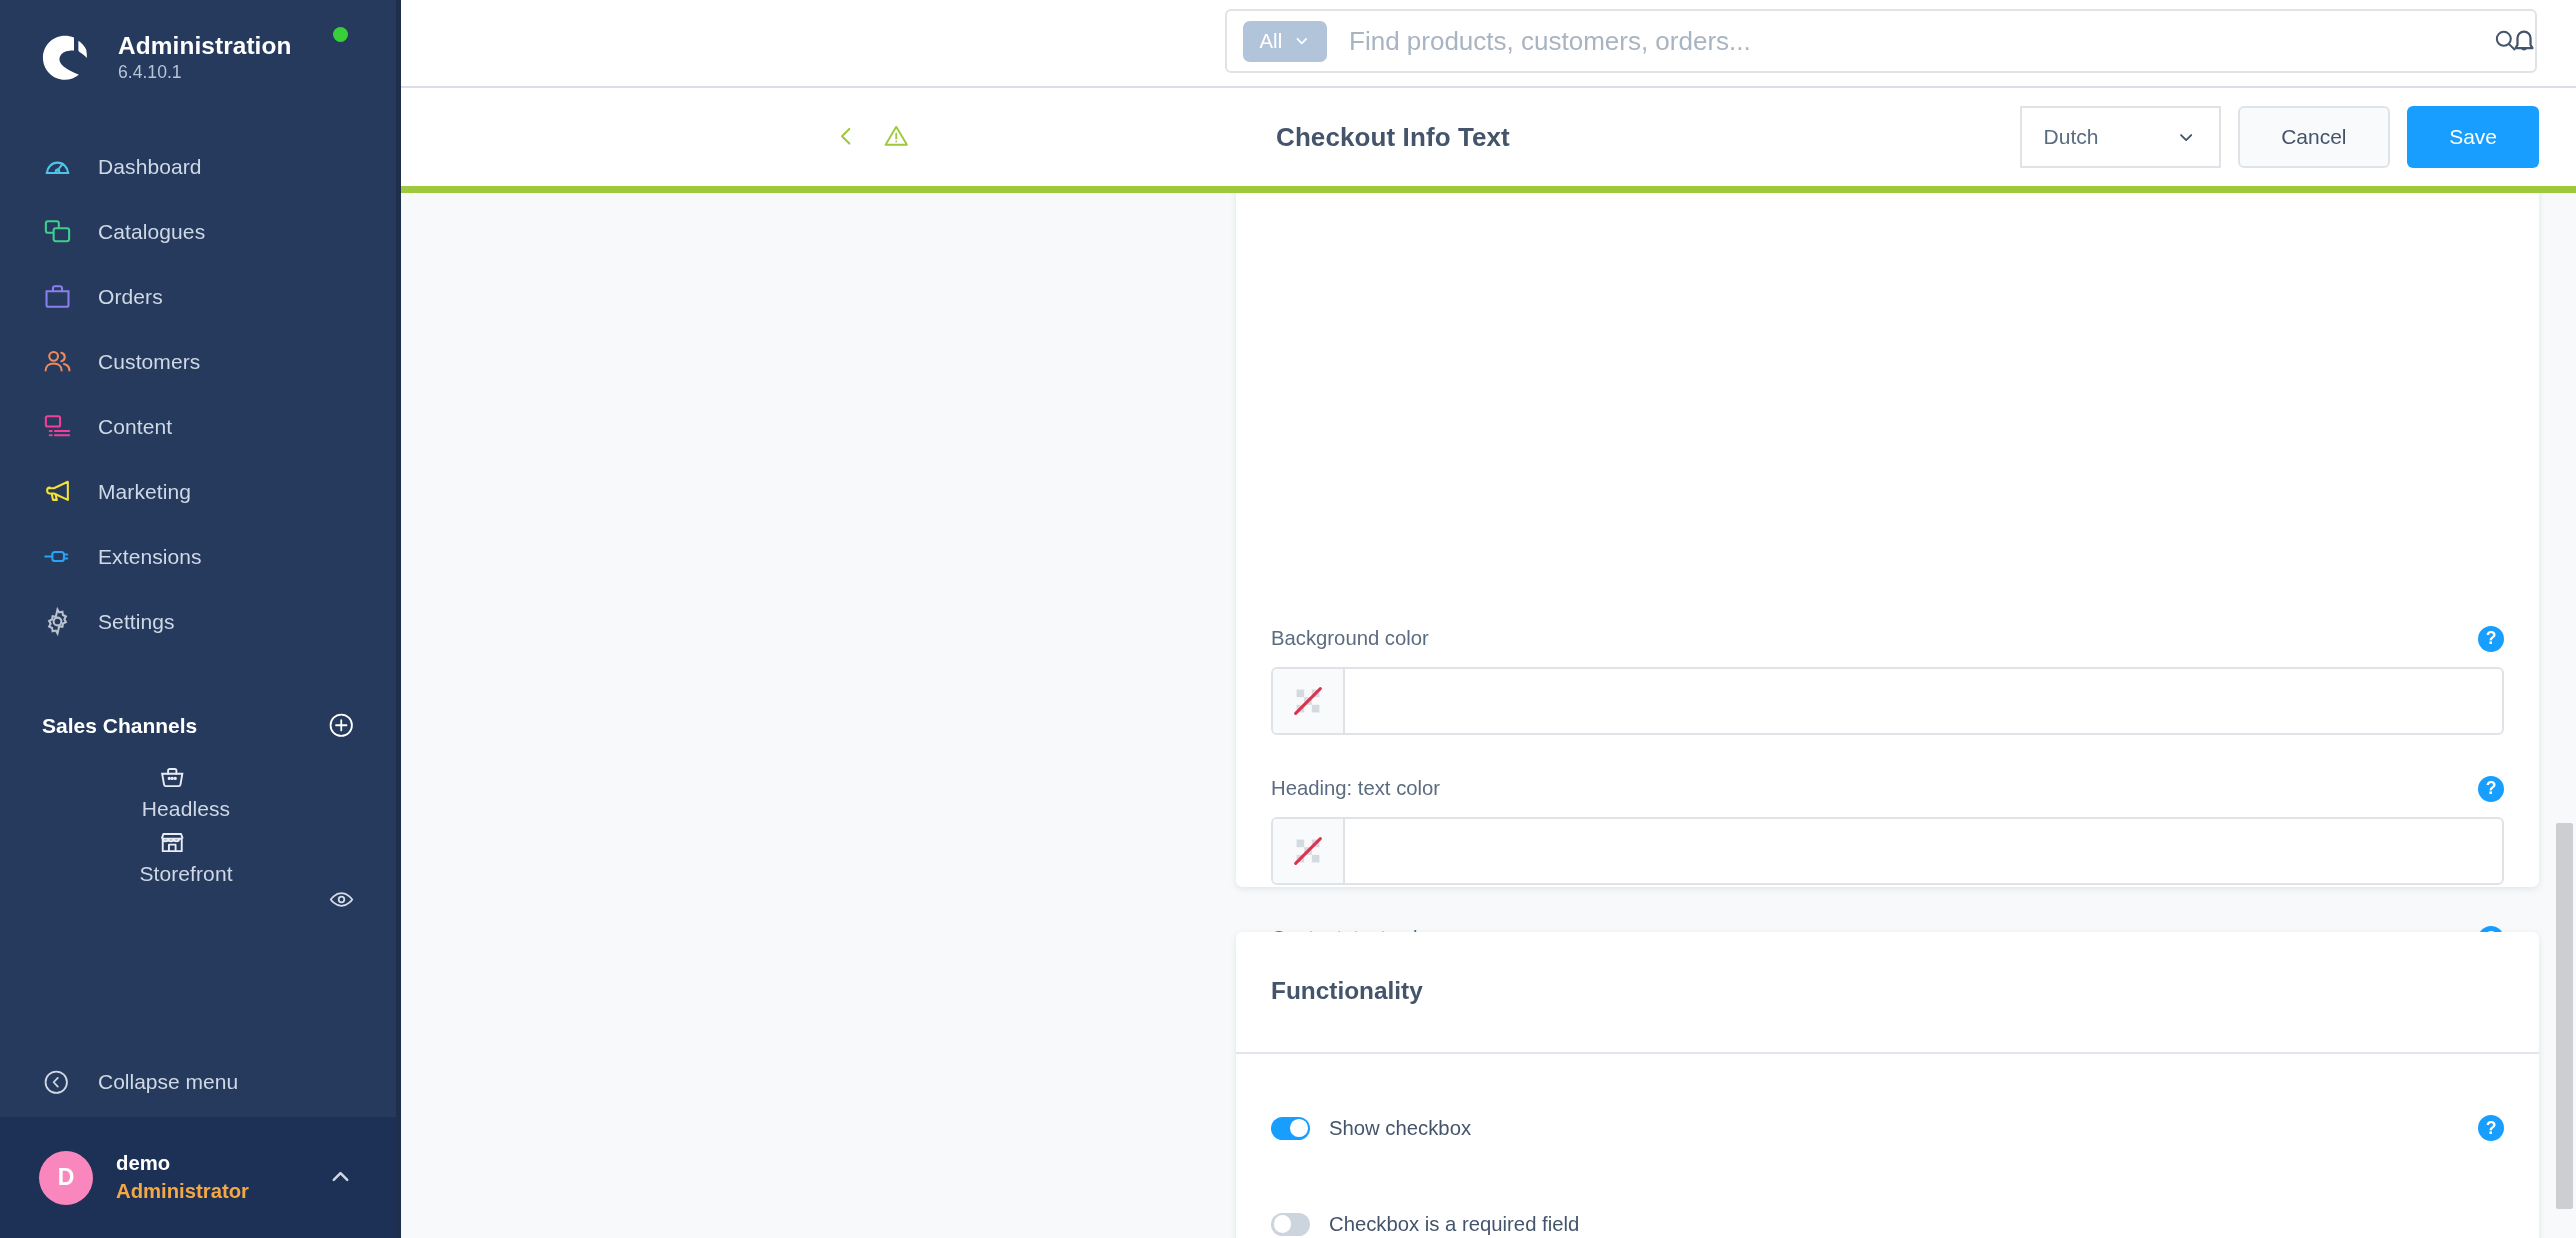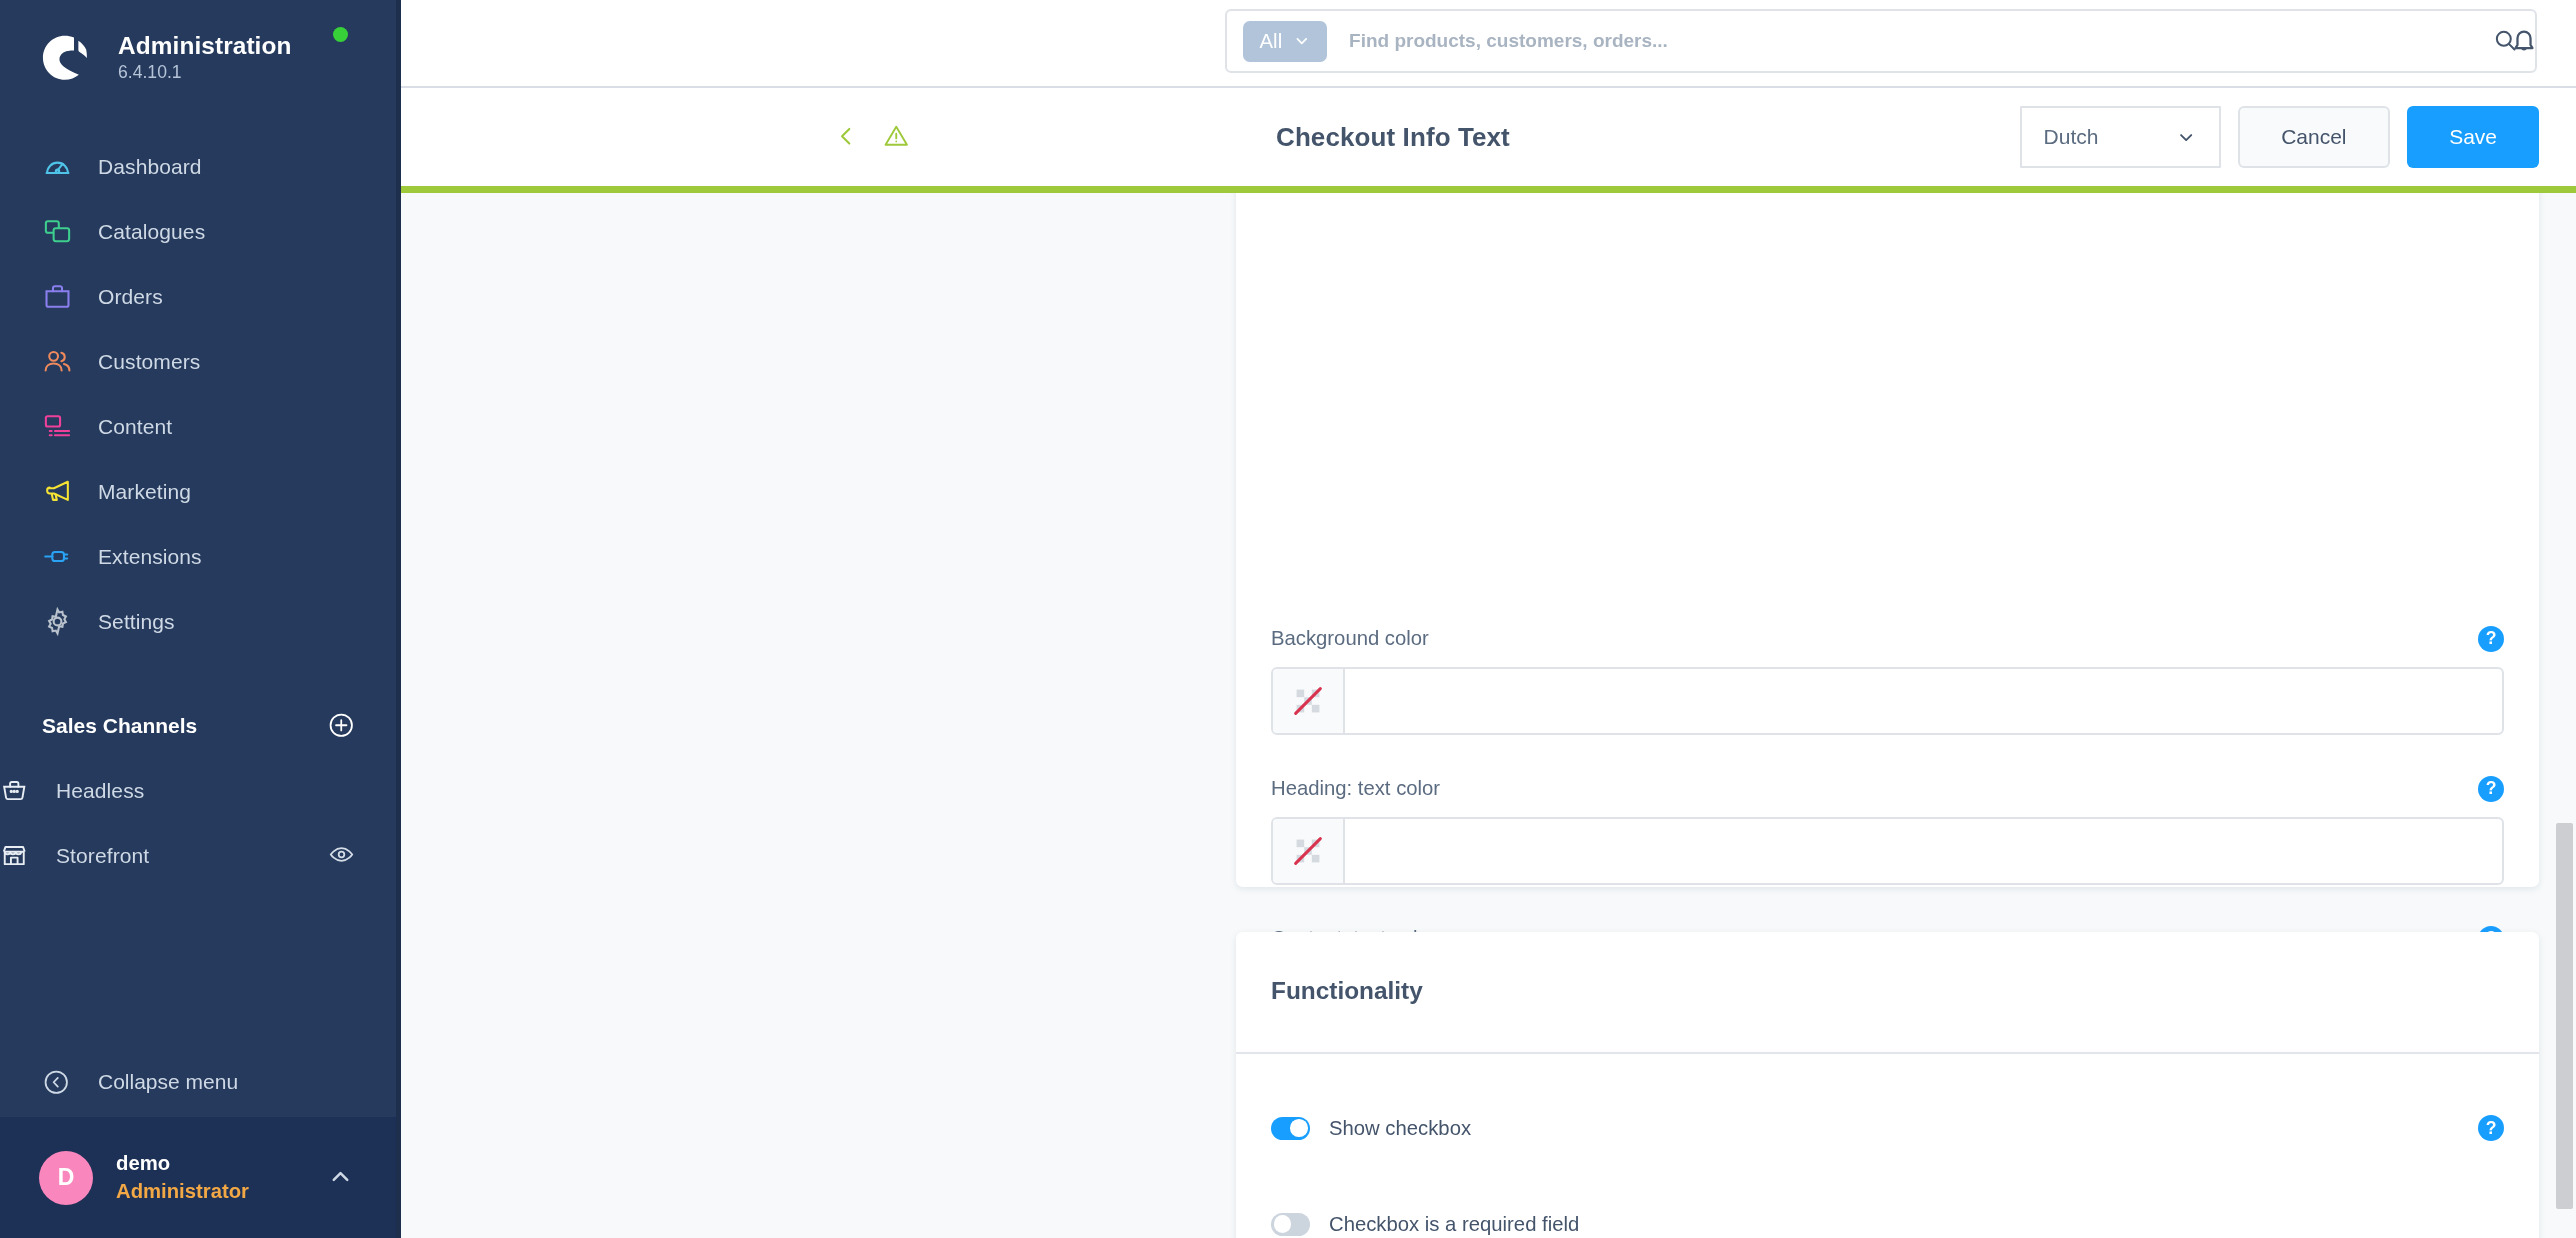--- a/index.html
+++ b/index.html
@@ -56,20 +56,21 @@
     display: flex; align-items: center; justify-content: space-between;
     padding: 0 46px 0 42px; height: 65px; margin-top: 39px;
   }
   .sc-title { color: #fff; font-size: 21px; font-weight: bold; }
   .sc-add { width: 28.5px; height: 28.5px; cursor: pointer; }
 
   .sc-item {
     display: flex; align-items: center;
     height: 65px; padding-right: 46px;
     cursor: pointer;
+    flex-direction: column;
   }
   .sc-item-eye { margin-left: auto; }
 
   .sidebar-spacer { flex: 1 1 auto; }
 
   .collapse-row {
     display: flex; align-items: center;
     height: 70px; padding-left: 42px;
     cursor: pointer;
   }
@@ -117,22 +118,22 @@
   .search-chip {
     background: #b1c4da; color: #fff;
     border-radius: 6.8px; height: 41px;
     display: flex; align-items: center; gap: 11px;
     padding: 0 16.3px; font-size: 20.3px; cursor: pointer;
     flex: 0 0 auto;
   }
   .search-input {
     border: 0; outline: none; background: transparent;
     font-family: "Liberation Sans", sans-serif;
-    font-size: 19px; color: #4c1d95;
-    margin-left: 22px; flex: 1 1 auto; height: 41px; font-weight: bold;
+    font-size: 26px; color: #4c1d95;
+    margin-left: 22px; flex: 1 1 auto; height: 41px;
   }
   .search-input::placeholder { color: #a9b4c2; }
   .search-go { margin-left: 8.1px; cursor: pointer; flex: 0 0 auto; }
   .bell { position: absolute; right: 35px; top: 24.4px; cursor: pointer; }
 
   .pagehead {
     height: 98px; background: #fff;
     display: flex; align-items: center;
     padding: 0 37px 0 434px;
     position: relative; flex: 0 0 98px;

